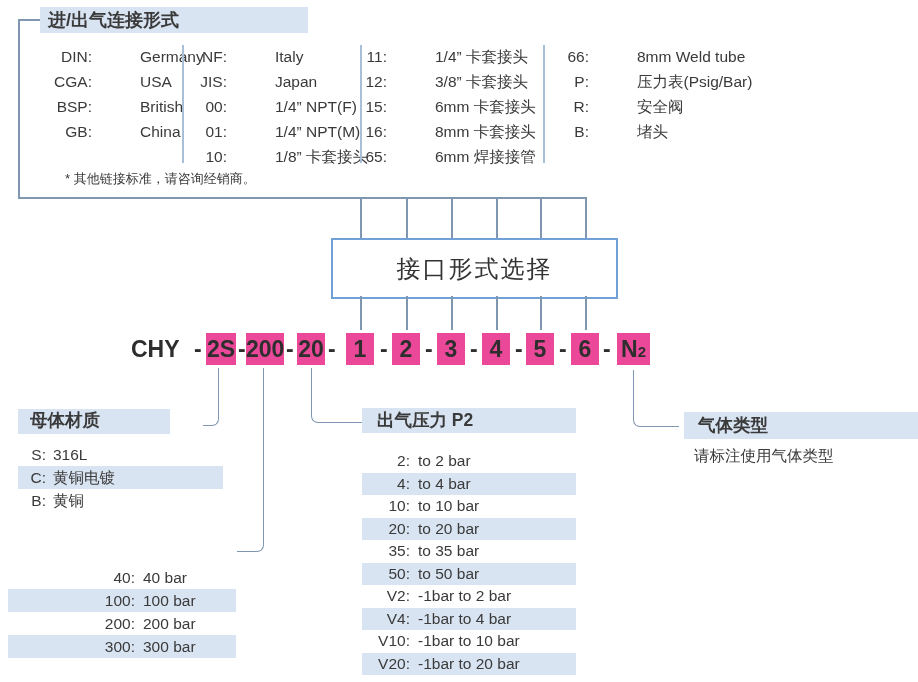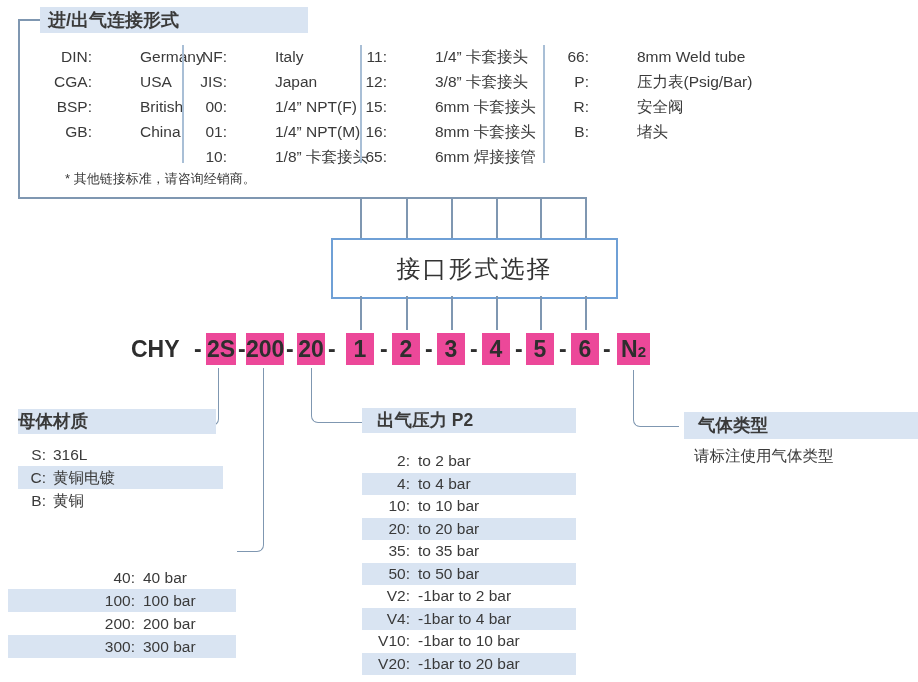--- a/index.html
+++ b/index.html
@@ -189,21 +189,21 @@
   <span class="seg" style="left:559px;">-</span>
   <span class="seg hl2" style="left:571px;width:28px;">6</span>
   <span class="seg" style="left:603px;">-</span>
   <span class="seg hl2" style="left:617px;width:33px;"><span>N</span><span class="subn">2</span></span>
 
   <div class="elb-r" style="left:203px;top:368px;width:15px;height:57px;"></div>
   <div class="elb-r" style="left:237px;top:368px;width:26px;height:183px;"></div>
   <div class="elb-l" style="left:311px;top:368px;width:50px;height:54px;"></div>
   <div class="elb-l" style="left:633px;top:370px;width:45px;height:56px;"></div>
 
-  <div class="sec-title" style="left:18px;top:409px;width:198px;height:25px;line-height:25px;padding-left:0;box-sizing:border-box;">母体材质</div>
+  <div class="sec-title" style="left:18px;top:409px;width:152px;height:25px;line-height:25px;padding-left:12px;box-sizing:border-box;font-family:Liberation Mono, monospace;">母体材质</div>
   <div class="mat-rows">
     <div class="row">
         <span class="k">S:</span>
         <span class="v">316L</span>
       </div>
     <div class="row rhl">
         <span class="k">C:</span>
         <span class="v">黄铜电镀</span>
       </div>
     <div class="row">

